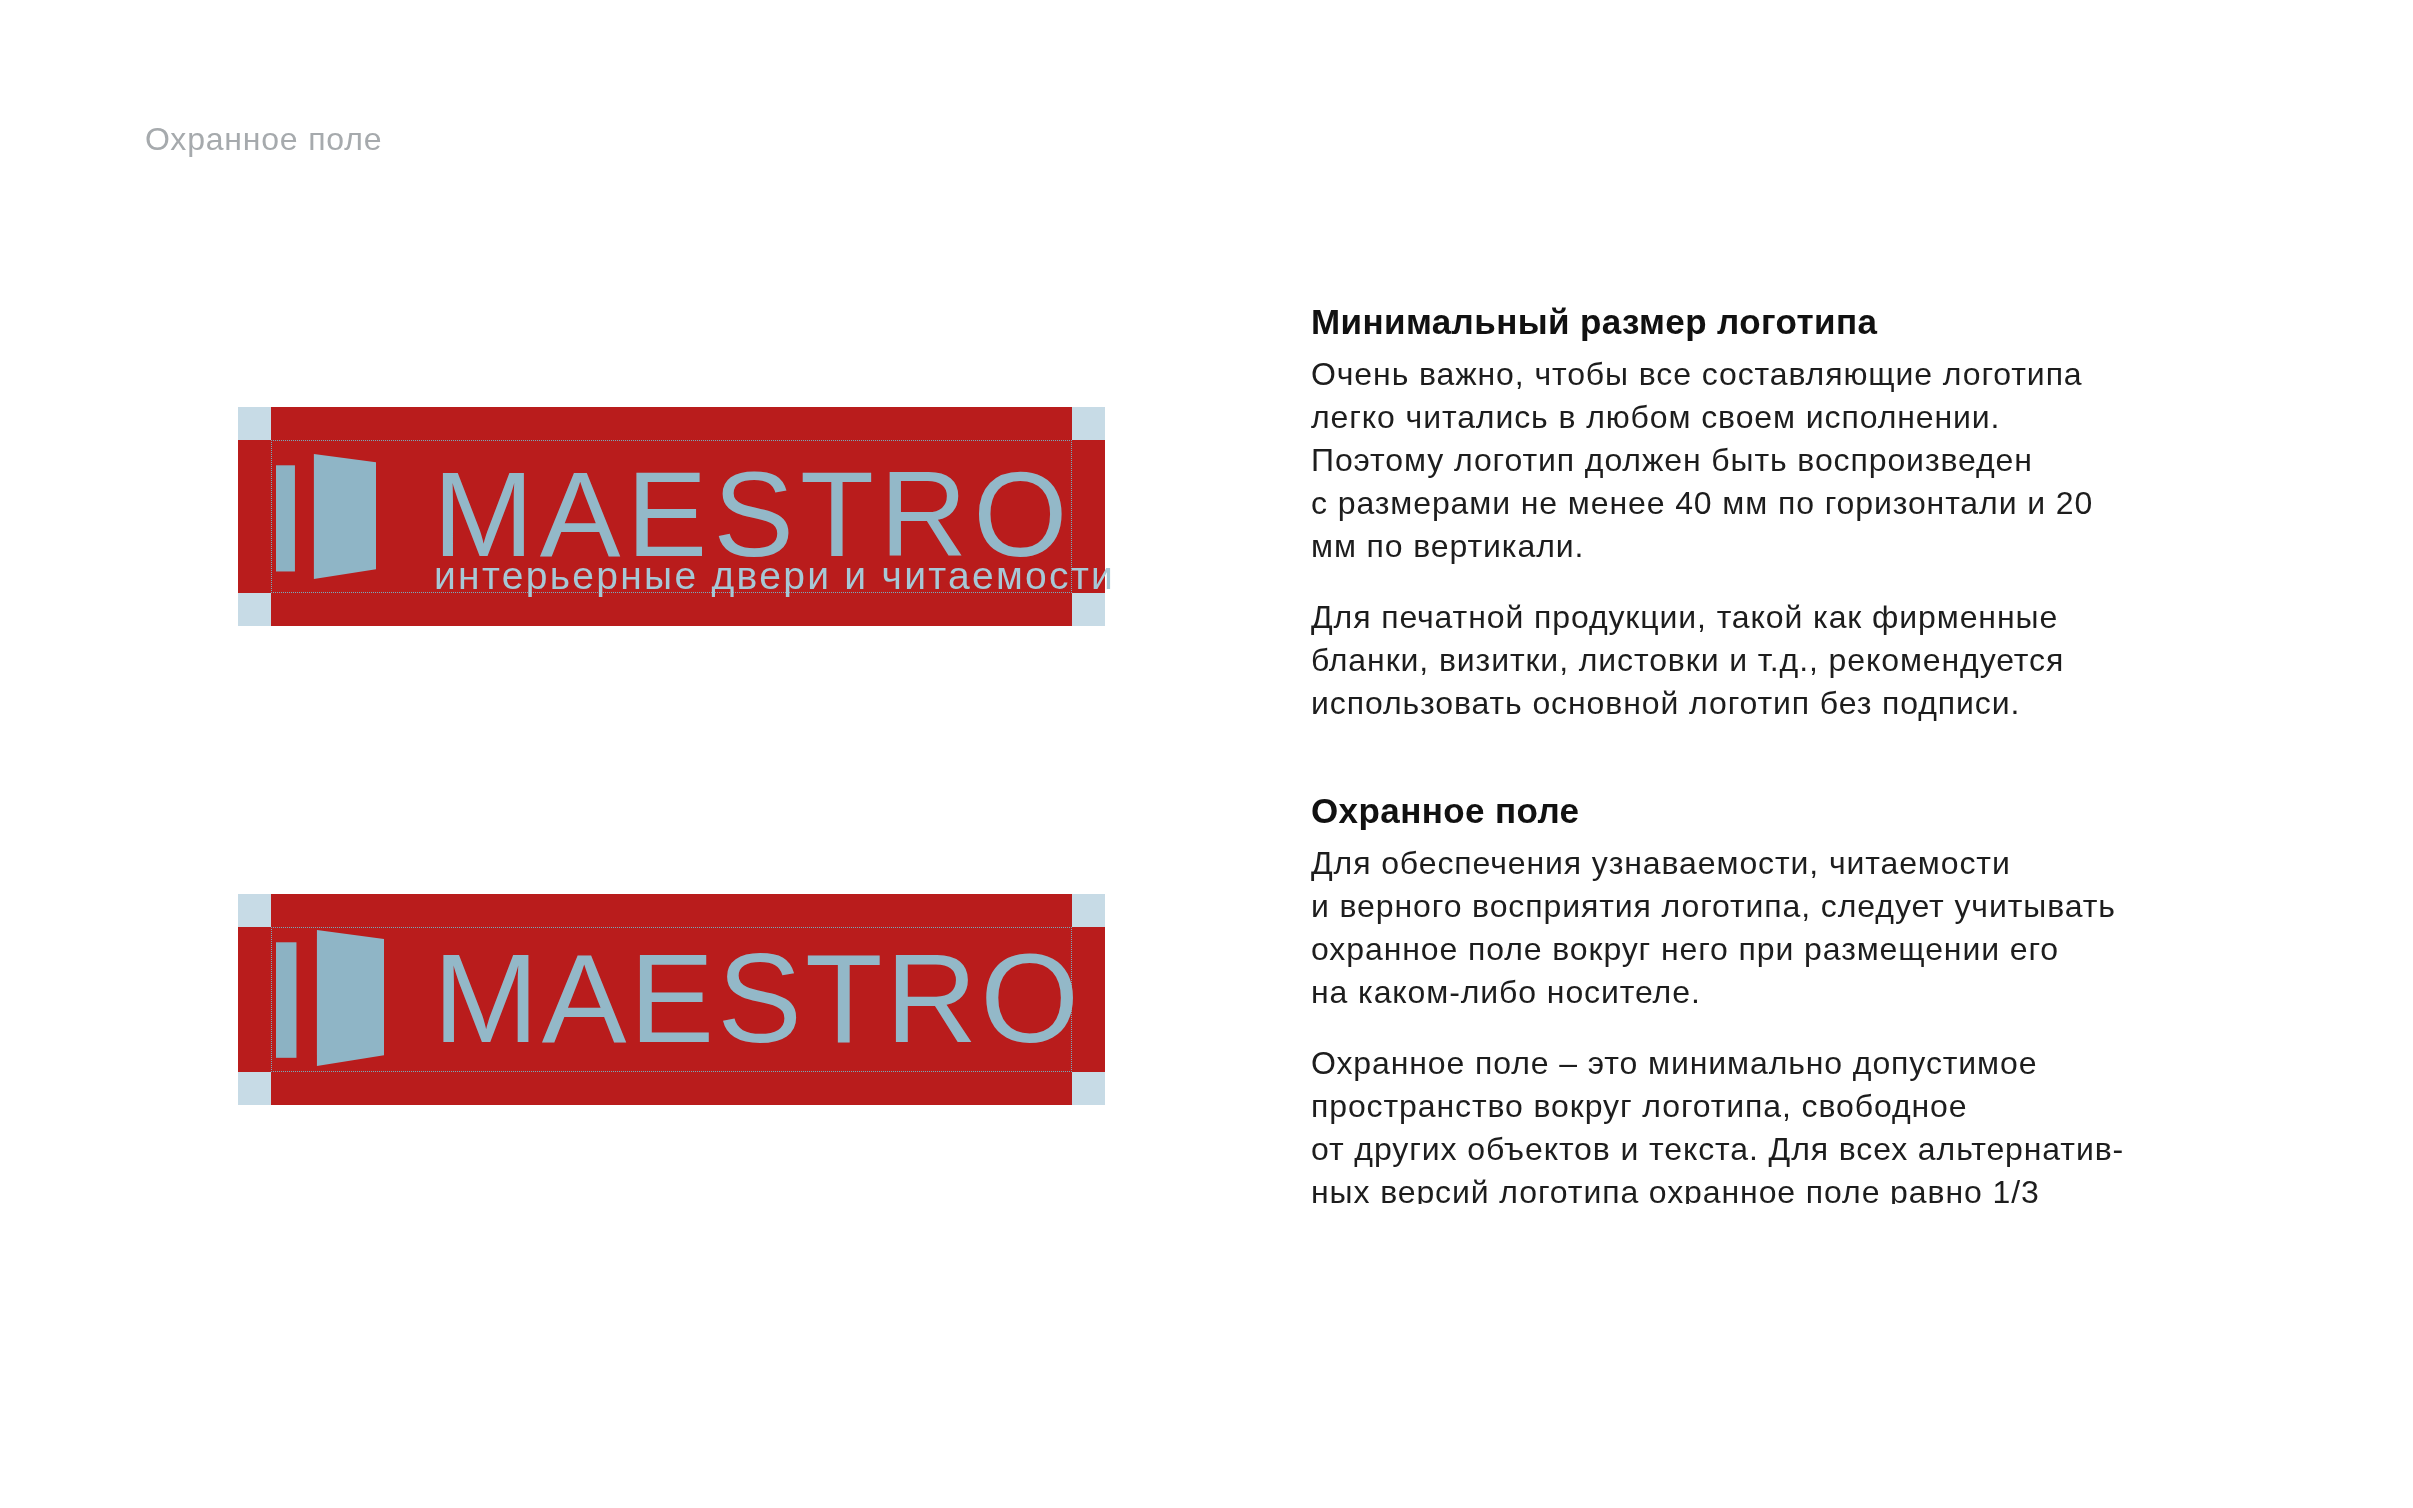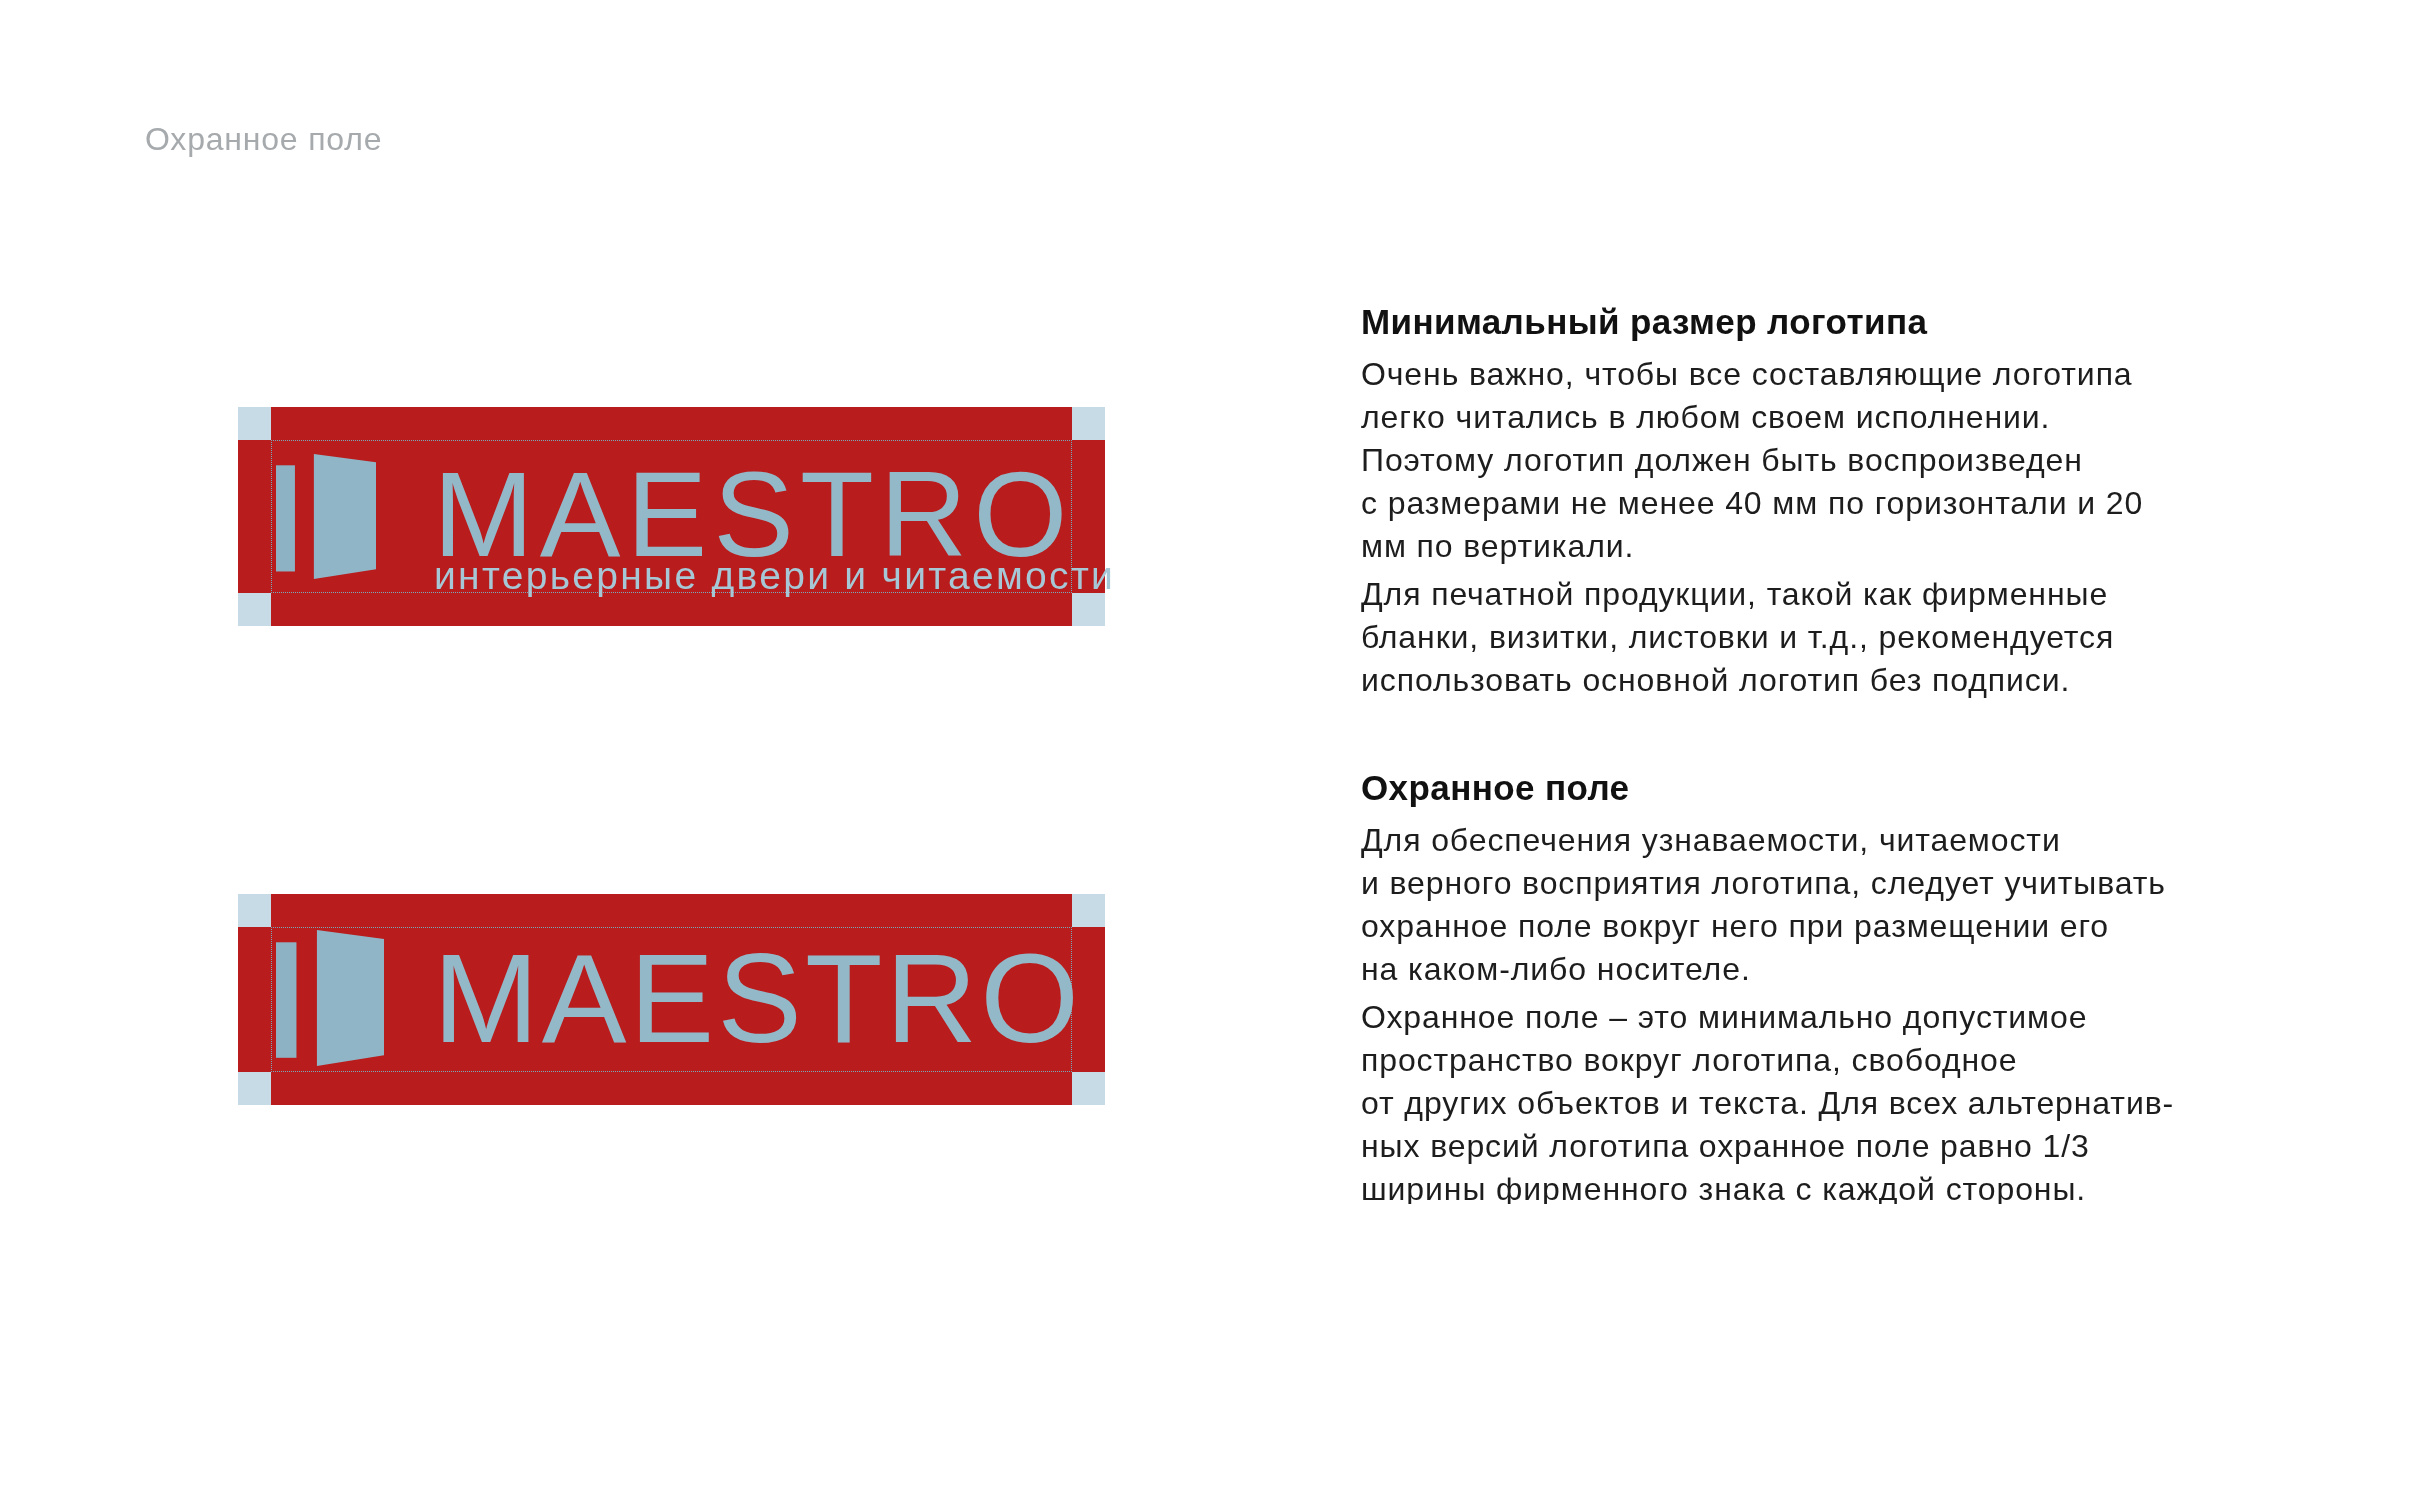--- a/index.html
+++ b/index.html
@@ -91,21 +91,21 @@
     font-size: 39px;
     line-height: 42px;
     letter-spacing: 2.3px;
     color: #a6c8d6;
     white-space: nowrap;
   }
 
   
   .content {
     position: absolute;
-    left: 1361px;
+    left: 1311px;
     top: 304px;
     width: 1011px;
     color: #1d1d1d;
   }
   .content h2 {
     margin: 0;
     font-size: 35px;
     line-height: 36px;
     font-weight: 700;
     color: #111111;
@@ -113,21 +113,21 @@
   }
   .content h2.h2-gap { margin-top: 68px; }
   .content p {
     margin: 0;
     white-space: pre-line;
     font-size: 32px;
     line-height: 43px;
     letter-spacing: 0.9px;
   }
   .content p.after-h { margin-top: 13px; }
-  .content p.after-p { margin-top: 5px; }
+  .content p.after-p { margin-top: 28px; }
 </style>
 </head>
 <body>
 
 <div class="canvas">
 
   <div class="page-label">Охранное поле</div>
 
   <div class="logo-block block1">
     <div class="corner tl"></div>

